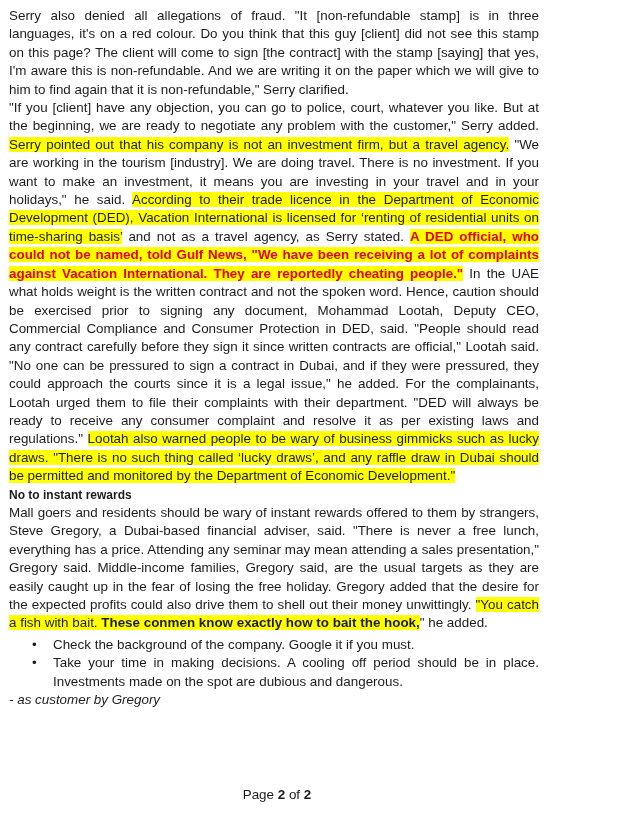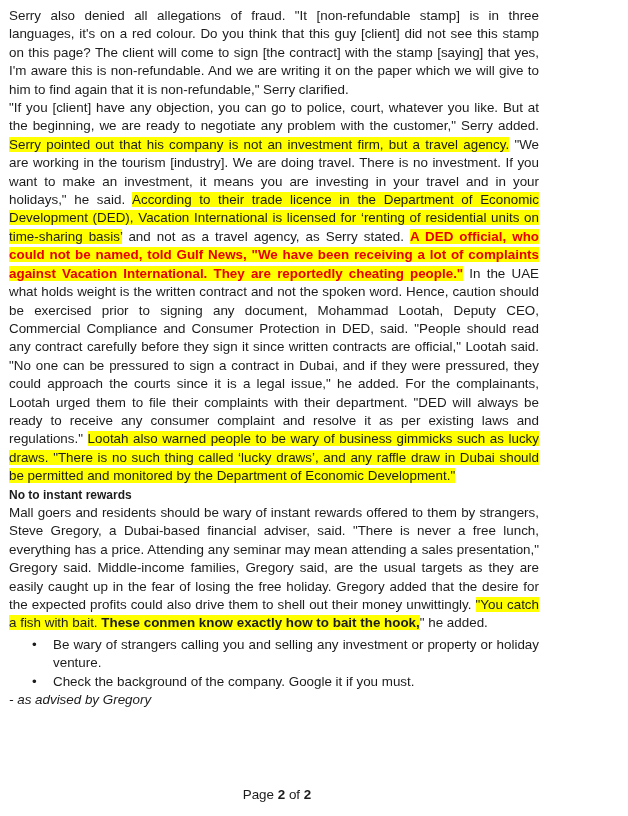--- a/index.html
+++ b/index.html
@@ -73,21 +73,21 @@
   <p class="para"><span>Serry also denied all allegations of fraud. "It [non-refundable stamp] is in three languages, it's on a red colour. Do you think that this guy [client] did not see this stamp on this page? The client will come to sign [the contract] with the stamp [saying] that yes, I'm aware this is non-refundable. And we are writing it on the paper which we will give to him to find again that it is non-refundable," Serry clarified.</span></p>
 
   <p class="para"><span>"If you [client] have any objection, you can go to police, court, whatever you like. But at the beginning, we are ready to negotiate any problem with the customer," Serry added. </span><span class="hl">Serry pointed out that his company is not an investment firm, but a travel agency.</span><span> "We are working in the tourism [industry]. We are doing travel. There is no investment. If you want to make an investment, it means you are investing in your travel and in your holidays," he said. </span><span class="hl">According to their trade licence in the Department of Economic Development (DED), Vacation International is licensed for ‘renting of residential units on time-sharing basis’</span><span> and not as a travel agency, as Serry stated. </span><span class="hl b red">A DED official, who could not be named, told Gulf News, "We have been receiving a lot of complaints against Vacation International. They are reportedly cheating people."</span><span> In the UAE what holds weight is the written contract and not the spoken word. Hence, caution should be exercised prior to signing any document, Mohammad Lootah, Deputy CEO, Commercial Compliance and Consumer Protection in DED, said. "People should read any contract carefully before they sign it since written contracts are official," Lootah said. "No one can be pressured to sign a contract in Dubai, and if they were pressured, they could approach the courts since it is a legal issue," he added. For the complainants, Lootah urged them to file their complaints with their department. "DED will always be ready to receive any consumer complaint and resolve it as per existing laws and regulations." </span><span class="hl">Lootah also warned people to be wary of business gimmicks such as lucky draws. "There is no such thing called ‘lucky draws’, and any raffle draw in Dubai should be permitted and monitored by the Department of Economic Development."</span></p>
 
   <h3 class="heading"><span class="b">No to instant rewards</span></h3>
 
   <p class="para"><span>Mall goers and residents should be wary of instant rewards offered to them by strangers, Steve Gregory, a Dubai-based financial adviser, said. "There is never a free lunch, everything has a price. Attending any seminar may mean attending a sales presentation," Gregory said. Middle-income families, Gregory said, are the usual targets as they are easily caught up in the fear of losing the free holiday. Gregory added that the desire for the expected profits could also drive them to shell out their money unwittingly. </span><span class="hl">"You catch a fish with bait. </span><span class="hl b">These conmen know exactly how to bait the hook,</span><span>" he added.</span></p>
 
 
   <ul class="tips">
-      <li><span>Be wary of strangers calling you and selling any investment or property or holiday venture.</span></li>
       <li><span>Check the background of the company. Google it if you must.</span></li>
+      <li><span>Take your time in making decisions. A cooling off period should be in place. Investments made on the spot are dubious and dangerous.</span></li>
     </ul>
 
-  <p class="para byline"><span class="i">- as advised by Gregory</span></p>
+  <p class="para byline"><span class="i">- as customer by Gregory</span></p>
 
   <div class="footer"><span>Page </span><span class="b">2</span><span> of </span><span class="b">2</span></div>
 
 </div>
 
 </body></html>

